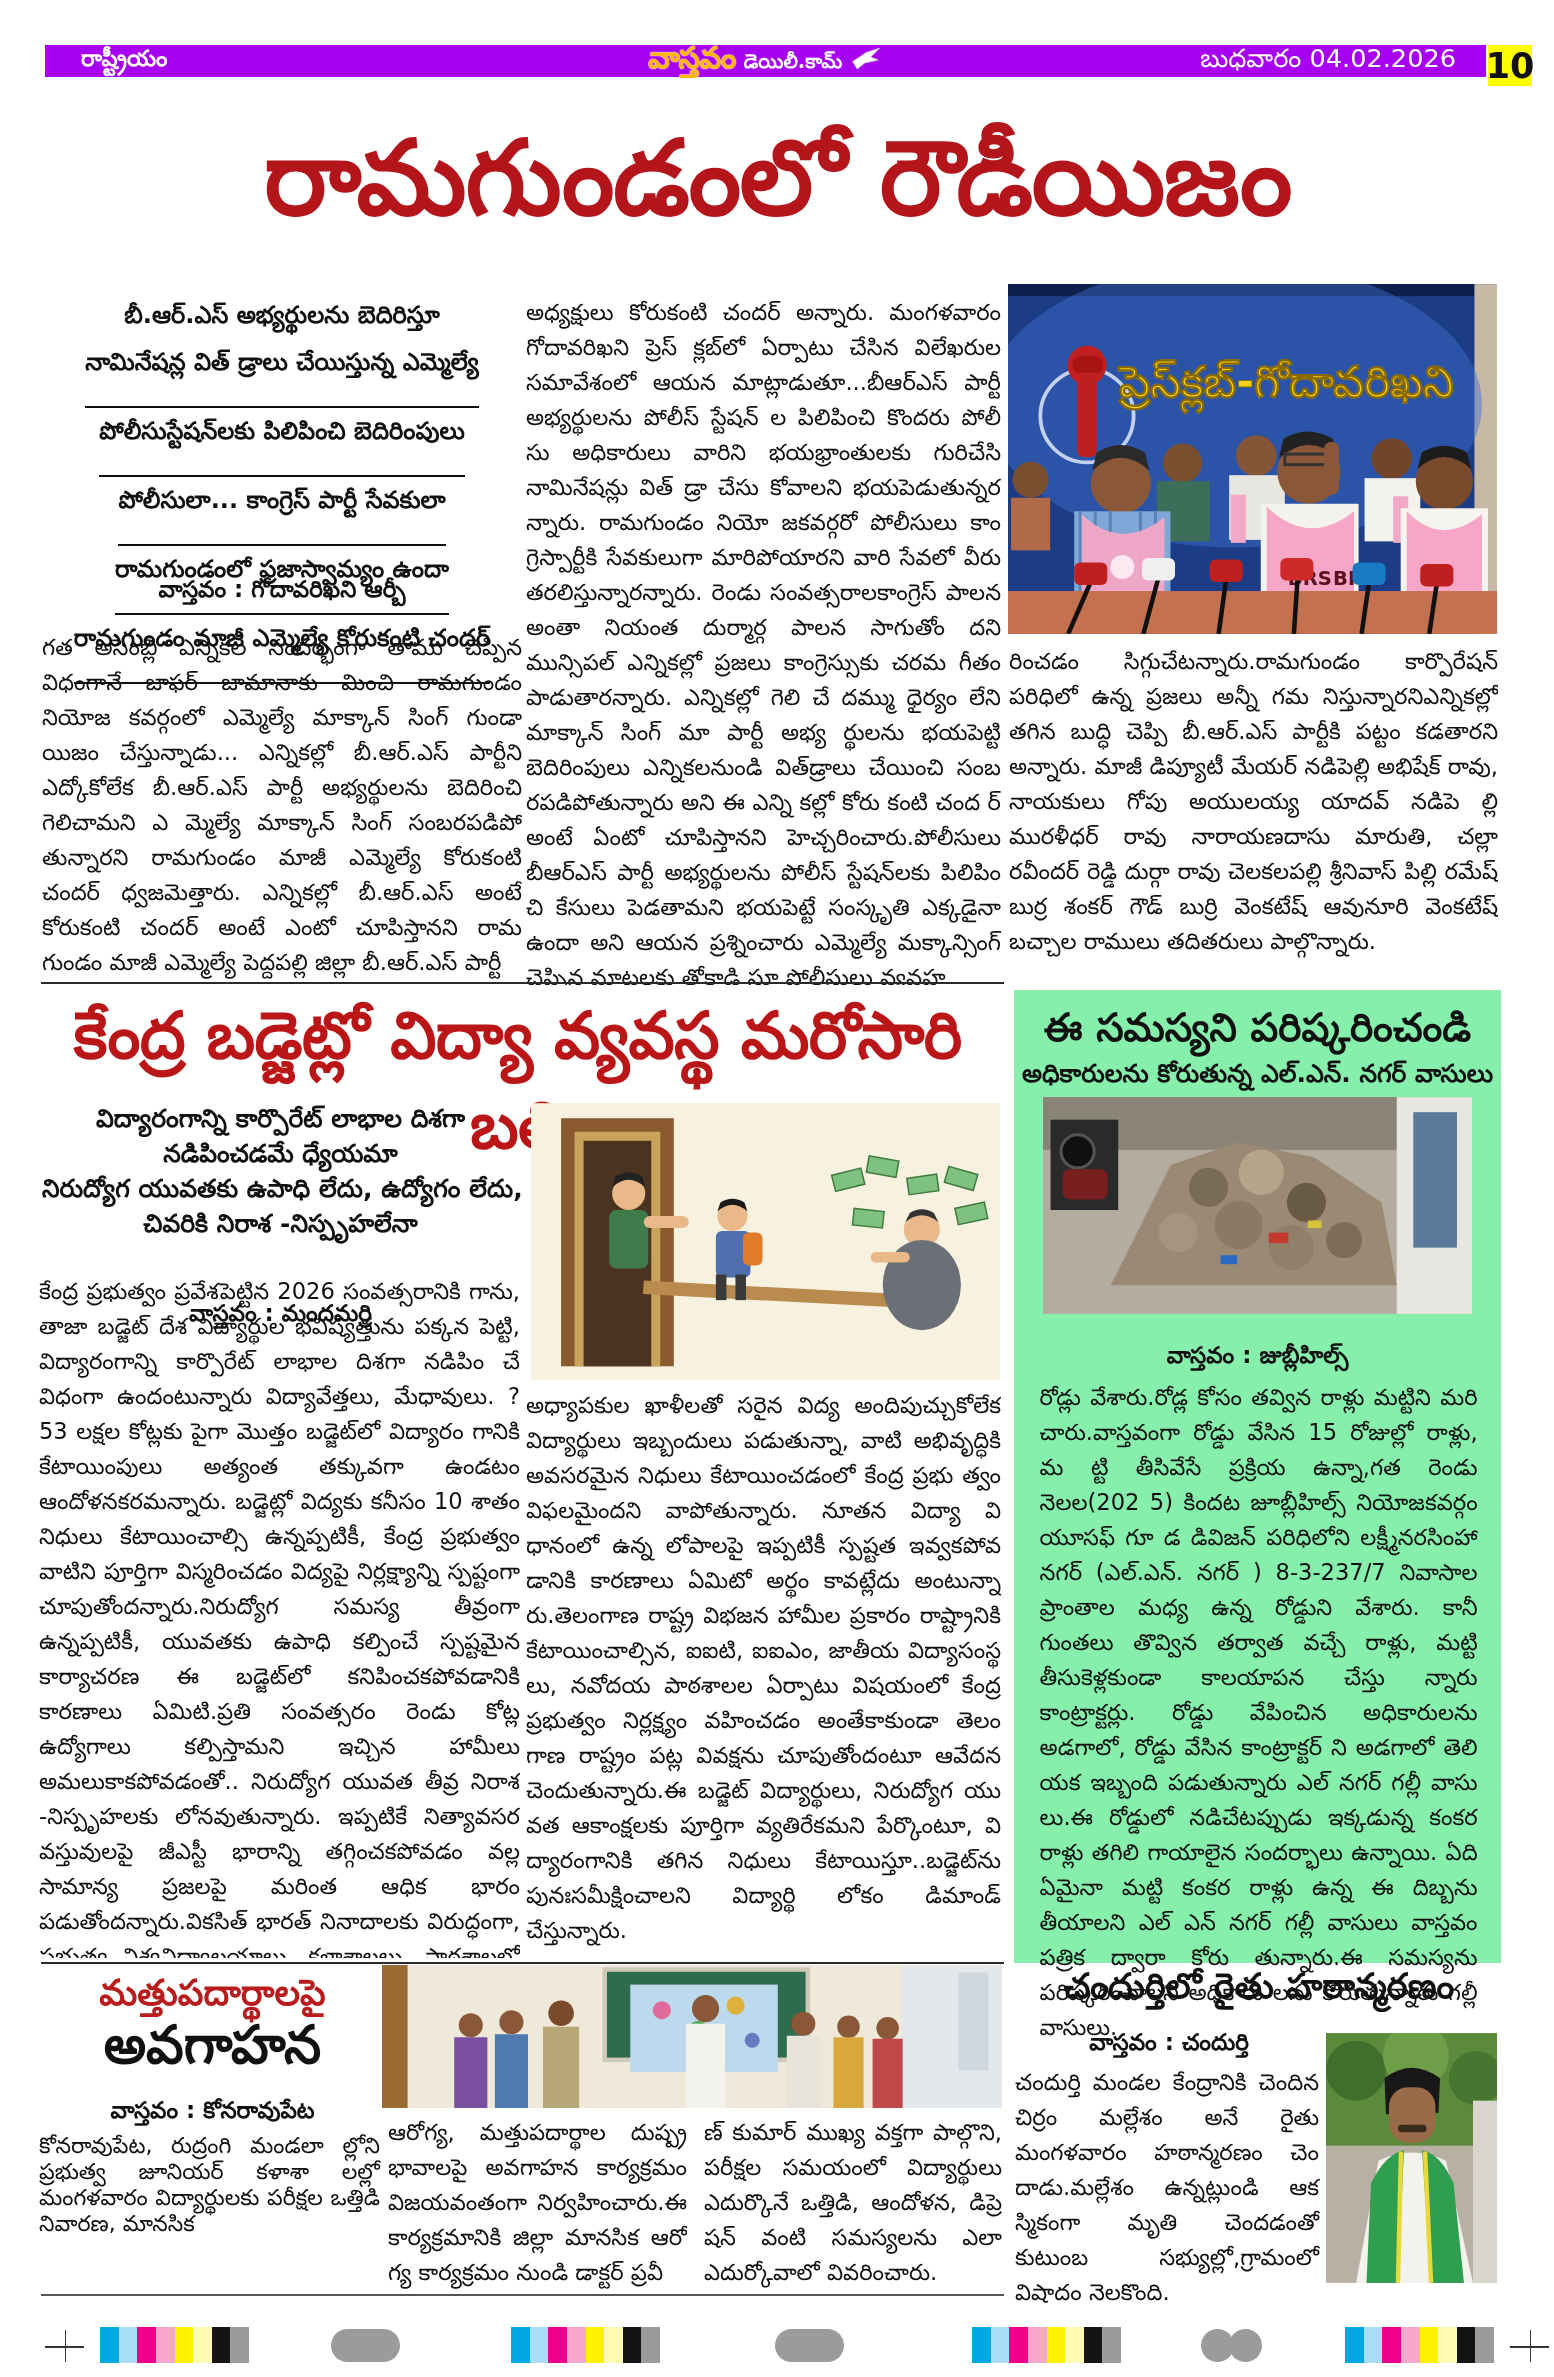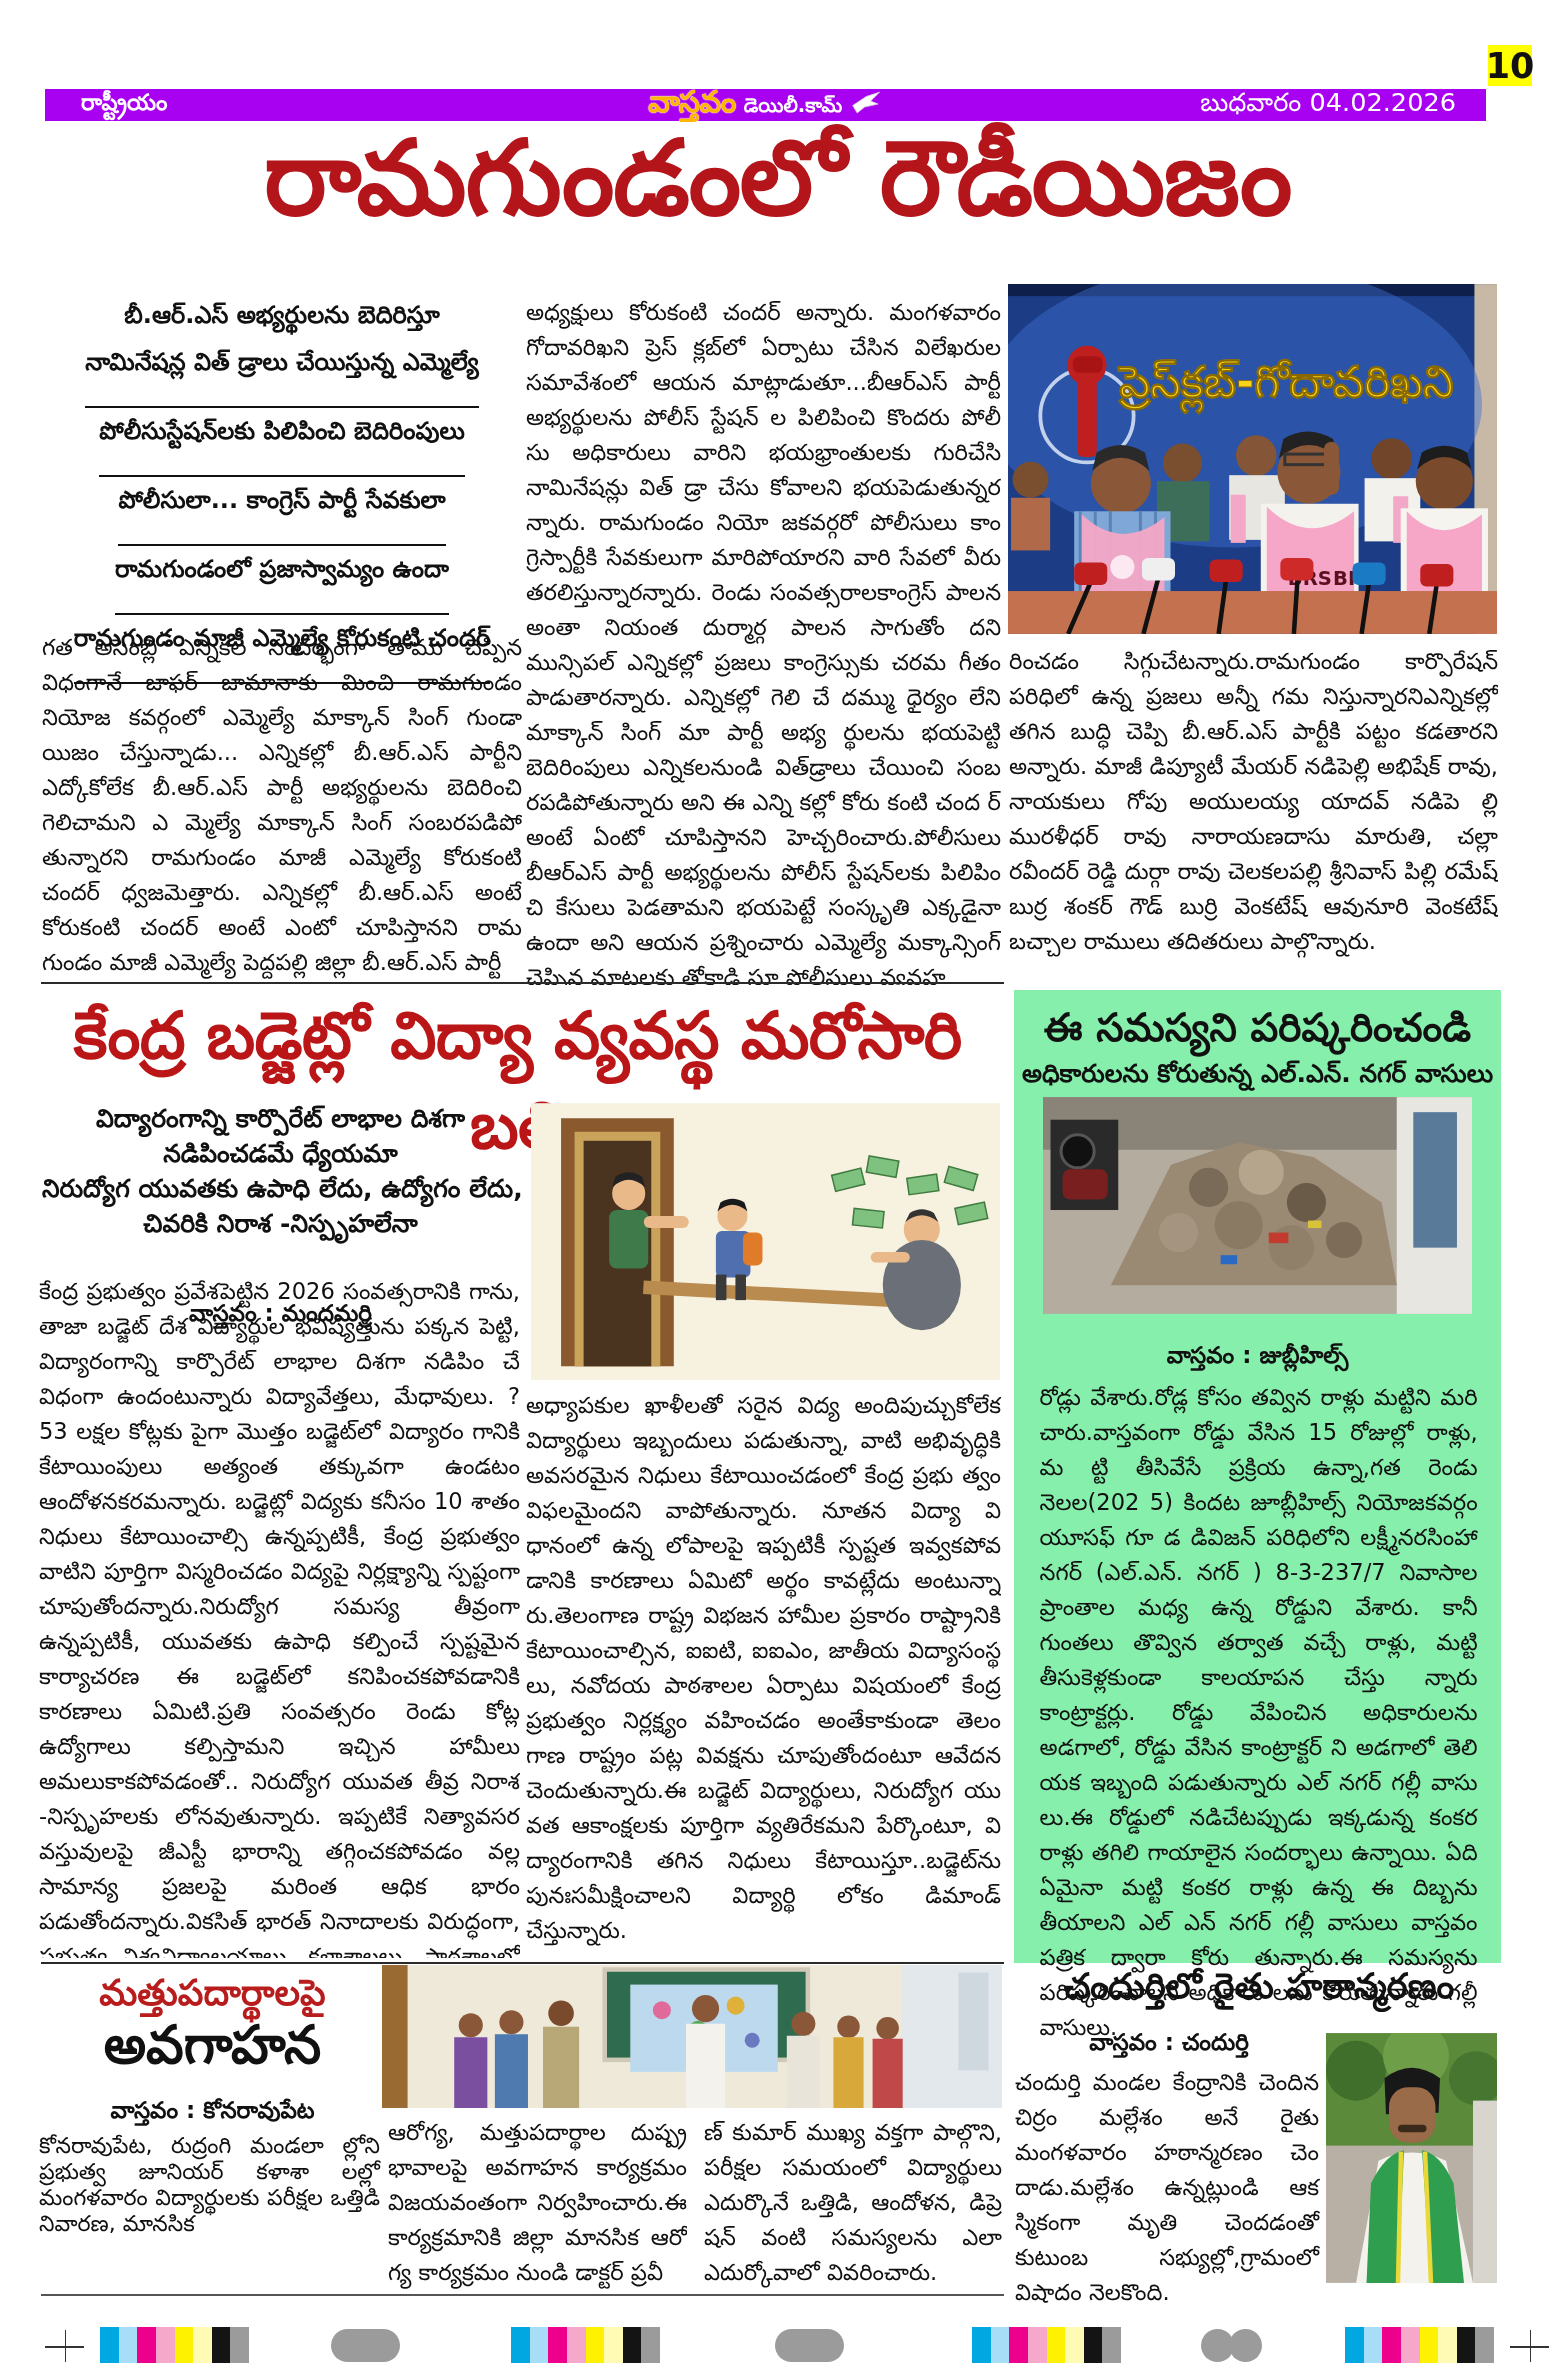--- a/index.html
+++ b/index.html
@@ -1,21 +1,21 @@
 <!DOCTYPE html>
 <html style="font-size:12px"><head>
 <meta charset="utf-8">
 <style>
   * { margin:0; padding:0; box-sizing:border-box; }
   body { background:#e8e8e8; font-family:"DejaVu Sans", sans-serif; }
   .page { position:relative; width:1555px; height:2377px; background:#ffffff; margin:0 auto; overflow:hidden; }
   .abs { position:absolute; }
 
   
-  .header-bar { left:45px; top:45px; width:1441px; height:32px; background:#a800f0; display:flex; align-items:center; color:#fff;margin-top:44px; }
+  .header-bar { left:45px; top:45px; width:1441px; height:32px; background:#a800f0; display:flex; align-items:center; color:#fff; }
   .header-section { margin-left:36px; font-size:22.6px; font-weight:bold; }
   .masthead { position:absolute; left:50%; top:50%; transform:translate(-50%,-50%); display:flex; align-items:baseline; gap:7.5px; white-space:nowrap; }
   .masthead-main { font-size:30px; font-weight:bold; color:#ffb400; text-shadow:0 0 1.5px #fff, 0 0 0.8px #fff; }
   .masthead-suffix { font-size:19.6px; font-weight:bold; color:#fff; }
   .dove { position:relative; top:3px; }
   .header-date { margin-left:auto; margin-right:30px; font-size:25.6px; }
   .page-box { left:1488px; top:45px; width:44px; height:41px; background:#ffff00; display:flex; align-items:center; justify-content:center; font-size:35px; font-weight:bold; color:#111; }
 
   
   .main-headline { left:0; top:107px; width:1555px; text-align:center; font-size:104px; line-height:143px; font-weight:bold; color:#b3151b; letter-spacing:-1.5px; }
@@ -87,20 +87,21 @@
   <div class="abs main-headline">రామగుండంలో రౌడీయిజం</div>
 
   <div class="abs deck1">
     <div class="dl"><span>బీ.ఆర్.ఎస్ అభ్యర్థులను బెదిరిస్తూ</span></div>
     <div class="dl"><span class="u">నామినేషన్ల విత్ డ్రాలు చేయిస్తున్న ఎమ్మెల్యే</span></div>
     <div class="dl"><span class="u">పోలీసుస్టేషన్‌లకు పిలిపించి బెదిరింపులు</span></div>
     <div class="dl"><span class="u">పోలీసులా... కాంగ్రెస్ పార్టీ సేవకులా</span></div>
     <div class="dl"><span class="u">రామగుండంలో ప్రజాస్వామ్యం ఉందా</span></div>
     <div class="dl"><span class="u">రామగుండం మాజీ ఎమ్మెల్యే కోరుకంటి చందర్</span></div>
   </div>
+  <div class="abs byline" style="left:42px; top:576px; width:480px;">వాస్తవం : గోదావరిఖని ఆర్బీ</div>
 
   <div class="abs body-txt" style="left:42px; top:630px; width:480px; height:355px; overflow:hidden;">గత అసెంబ్లీ ఎన్నికల సందర్భంగా తాము చెప్పిన విధంగానే జాఫర్ జామానాకు మించి రామగుండం నియోజ కవర్గంలో ఎమ్మెల్యే మాక్కాన్ సింగ్ గుండా యిజం చేస్తున్నాడు... ఎన్నికల్లో బీ.ఆర్.ఎస్ పార్టీని ఎద్కోకోలేక బీ.ఆర్.ఎస్ పార్టీ అభ్యర్థులను బెదిరించి గెలిచామని ఎ మ్మెల్యే మాక్కాన్ సింగ్ సంబరపడిపో తున్నారని రామగుండం మాజీ ఎమ్మెల్యే కోరుకంటి చందర్ ధ్వజమెత్తారు. ఎన్నికల్లో బీ.ఆర్.ఎస్ అంటే కోరుకంటి చందర్ అంటే ఎంటో చూపిస్తానని రామ గుండం మాజీ ఎమ్మెల్యే పెద్దపల్లి జిల్లా బీ.ఆర్.ఎస్ పార్టీ</div>
   <div class="abs body-txt" style="left:526px; top:295px; width:475px; height:690px; overflow:hidden;">అధ్యక్షులు కోరుకంటి చందర్ అన్నారు. మంగళవారం గోదావరిఖని ప్రెస్ క్లబ్‌లో ఏర్పాటు చేసిన విలేఖరుల సమావేశంలో ఆయన మాట్లాడుతూ...బీఆర్ఎస్ పార్టీ అభ్యర్థులను పోలీస్ స్టేషన్ ల పిలిపించి కొందరు పోలీ సు అధికారులు వారిని భయభ్రాంతులకు గురిచేసి నామినేషన్లు విత్ డ్రా చేసు కోవాలని భయపెడుతున్నర న్నారు. రామగుండం నియో జకవర్గరో పోలీసులు కాం గ్రెస్పార్టీకి సేవకులుగా మారిపోయారని వారి సేవలో వీరు తరలిస్తున్నారన్నారు. రెండు సంవత్సరాలకాంగ్రెస్ పాలన అంతా నియంత దుర్మార్గ పాలన సాగుతోం దని మున్సిపల్ ఎన్నికల్లో ప్రజలు కాంగ్రెస్సుకు చరమ గీతం పాడుతారన్నారు. ఎన్నికల్లో గెలి చే దమ్ము ధైర్యం లేని మాక్కాన్ సింగ్ మా పార్టీ అభ్య ర్థులను భయపెట్టి బెదిరింపులు ఎన్నికలనుండి విత్‌డ్రాలు చేయించి సంబ రపడిపోతున్నారు అని ఈ ఎన్ని కల్లో కోరు కంటి చంద ర్ అంటే ఏంటో చూపిస్తానని హెచ్చరించారు.పోలీసులు బీఆర్ఎస్ పార్టీ అభ్యర్థులను పోలీస్ స్టేషన్‌లకు పిలిపిం చి కేసులు పెడతామని భయపెట్టే సంస్కృతి ఎక్కడైనా ఉందా అని ఆయన ప్రశ్నించారు ఎమ్మెల్యే మక్కాన్సింగ్ చెప్పిన మాటలకు తోకాడి స్తూ పోలీసులు వ్యవహ</div>
   <div class="abs body-txt" style="left:1009px; top:644px; width:489px; height:343px; overflow:hidden;">రించడం సిగ్గుచేటన్నారు.రామగుండం కార్పొరేషన్ పరిధిలో ఉన్న ప్రజలు అన్నీ గమ నిస్తున్నారనిఎన్నికల్లో తగిన బుద్ధి చెప్పి బీ.ఆర్.ఎస్ పార్టీకి పట్టం కడతారని అన్నారు. మాజీ డిప్యూటీ మేయర్ నడిపెల్లి అభిషేక్ రావు, నాయకులు గోపు అయులయ్య యాదవ్ నడిపె ల్లి మురళీధర్ రావు నారాయణదాసు మారుతి, చల్లా రవీందర్ రెడ్డి దుర్గా రావు చెలకలపల్లి శ్రీనివాస్ పిల్లి రమేష్ బుర్ర శంకర్ గౌడ్ బుర్రి వెంకటేష్ ఆవునూరి వెంకటేష్ బచ్చాల రాములు తదితరులు పాల్గొన్నారు.</div>
 
   <svg class="abs" style="left:1008px; top:284px;" width="489" height="350" viewBox="0 0 650 465">
     <rect x="0" y="0" width="650" height="465" fill="#1c3d86"></rect>
     <rect x="0" y="0" width="650" height="16" fill="#0d1f4a"></rect>
     <rect x="620" y="0" width="30" height="465" fill="#c8b9a6"></rect>
     <ellipse cx="300" cy="160" rx="330" ry="190" fill="#3f6fd0" opacity="0.45"></ellipse>

